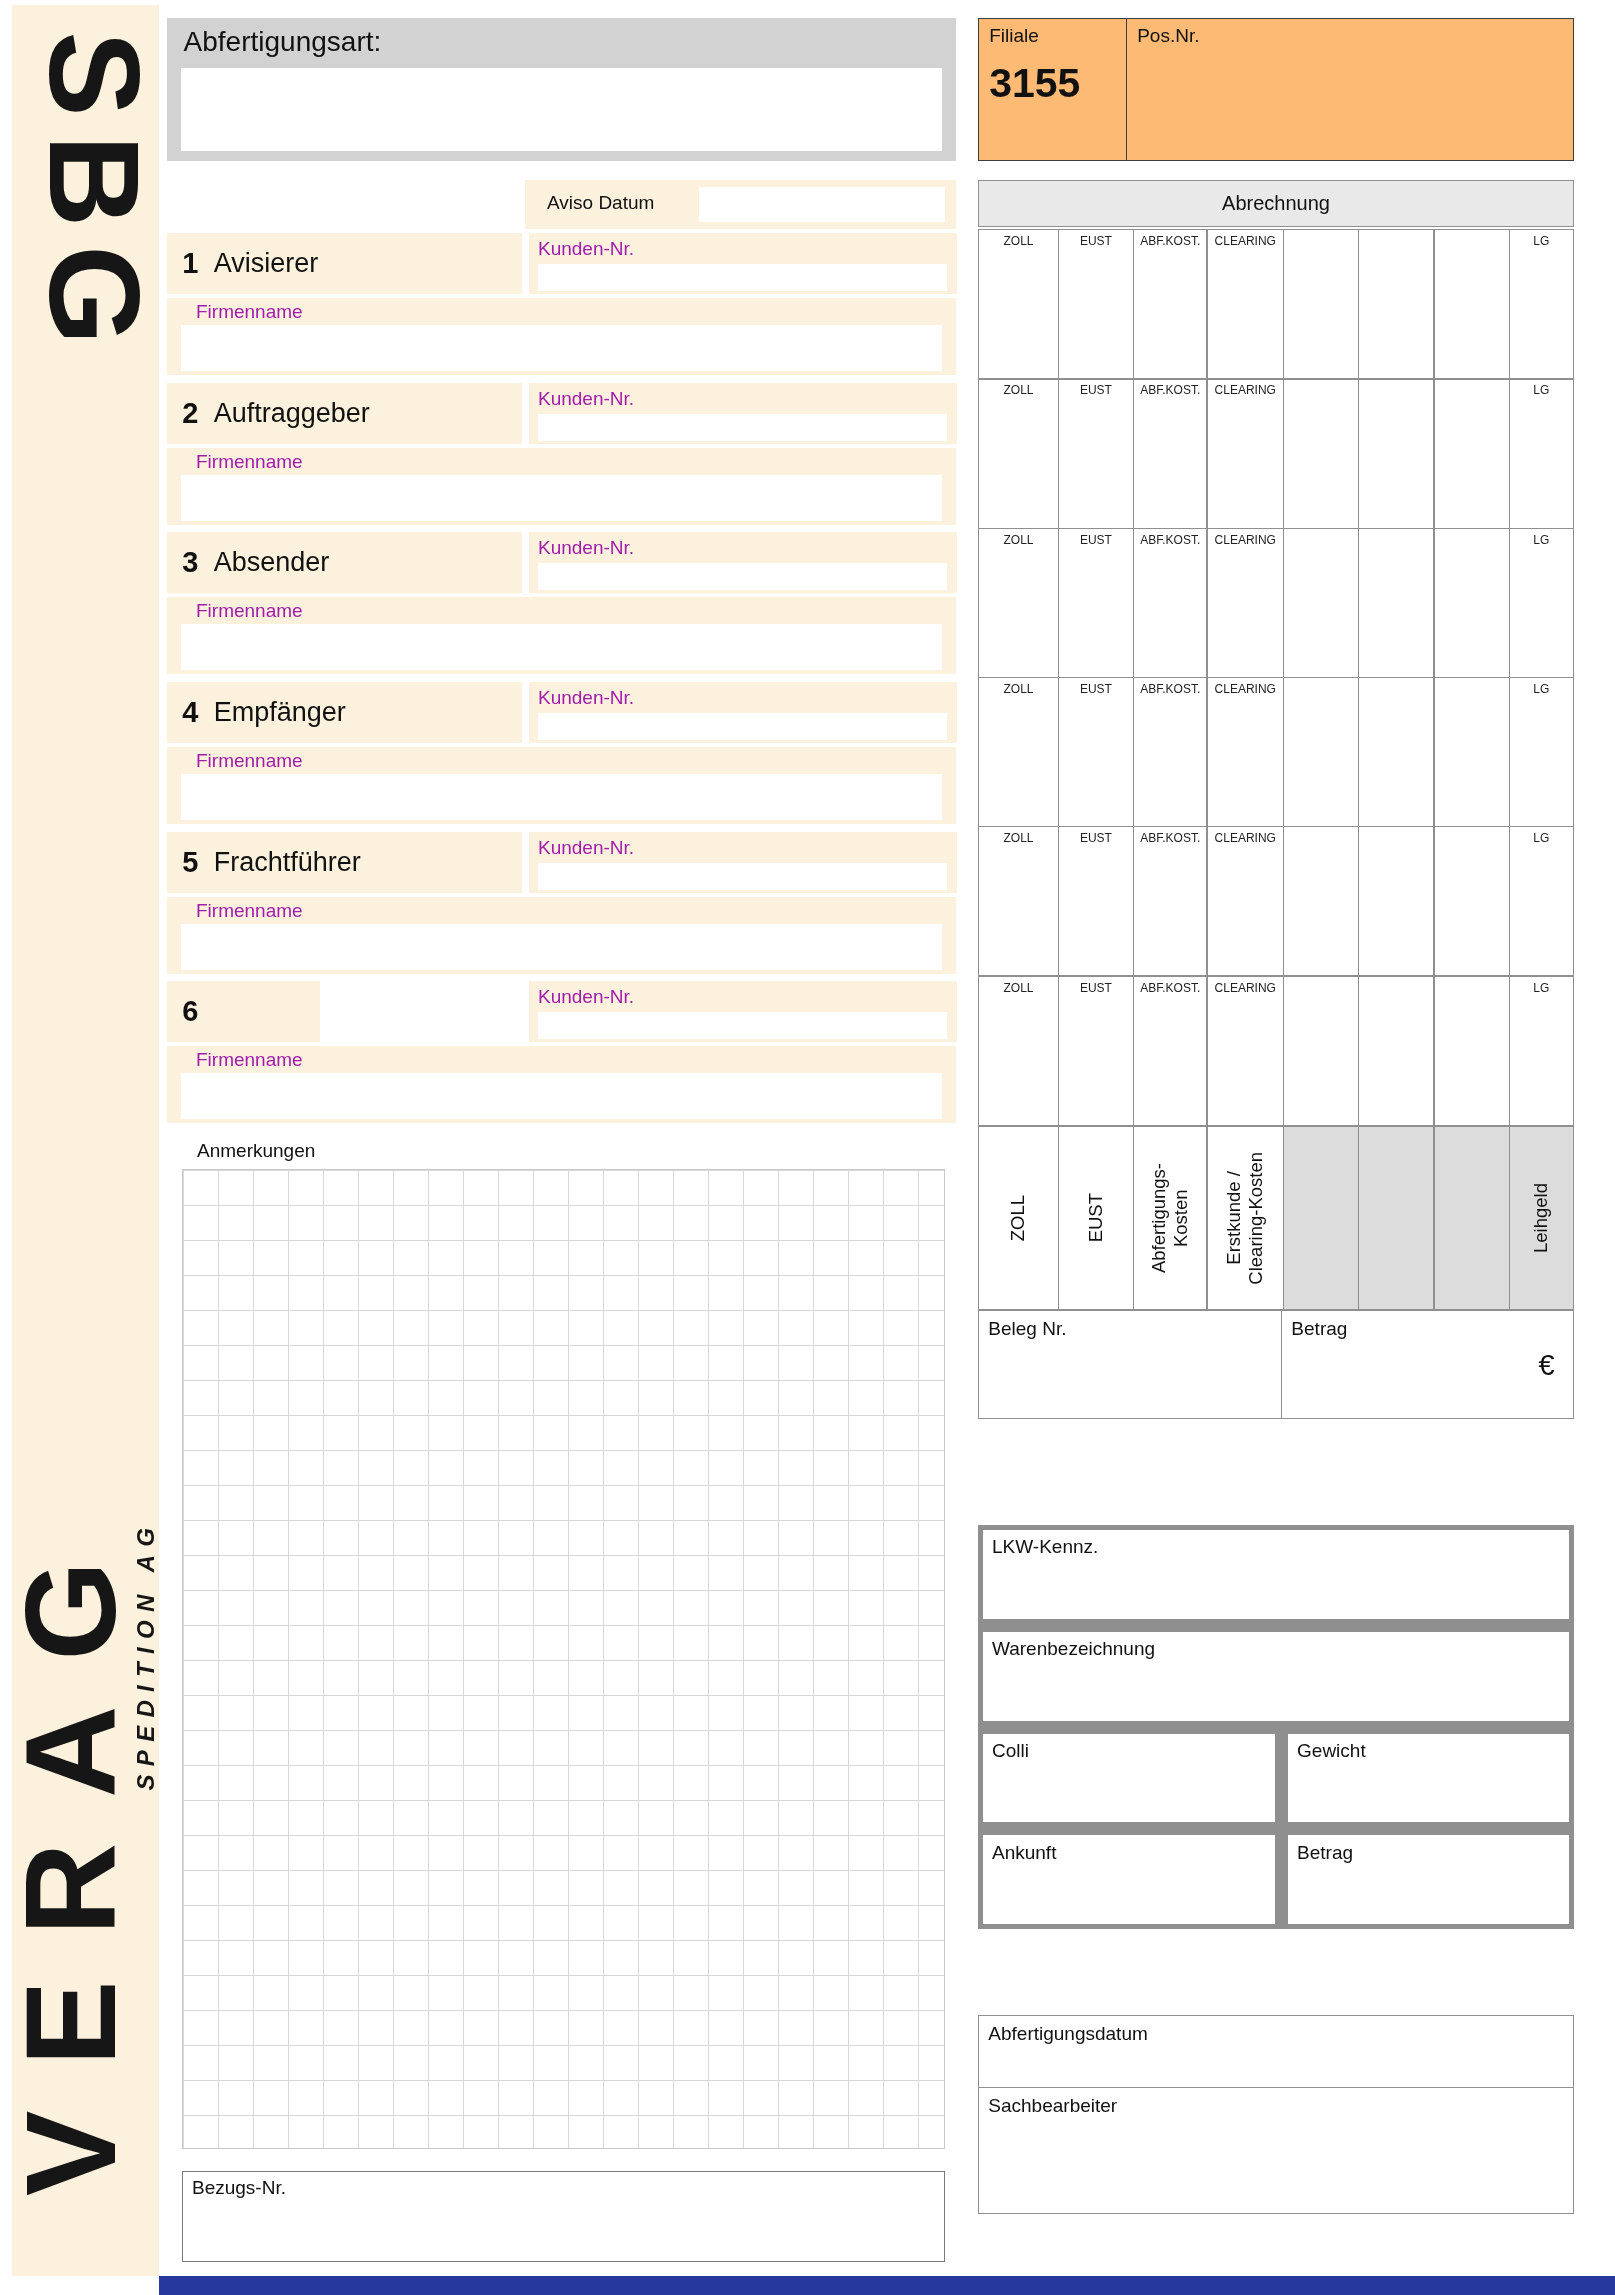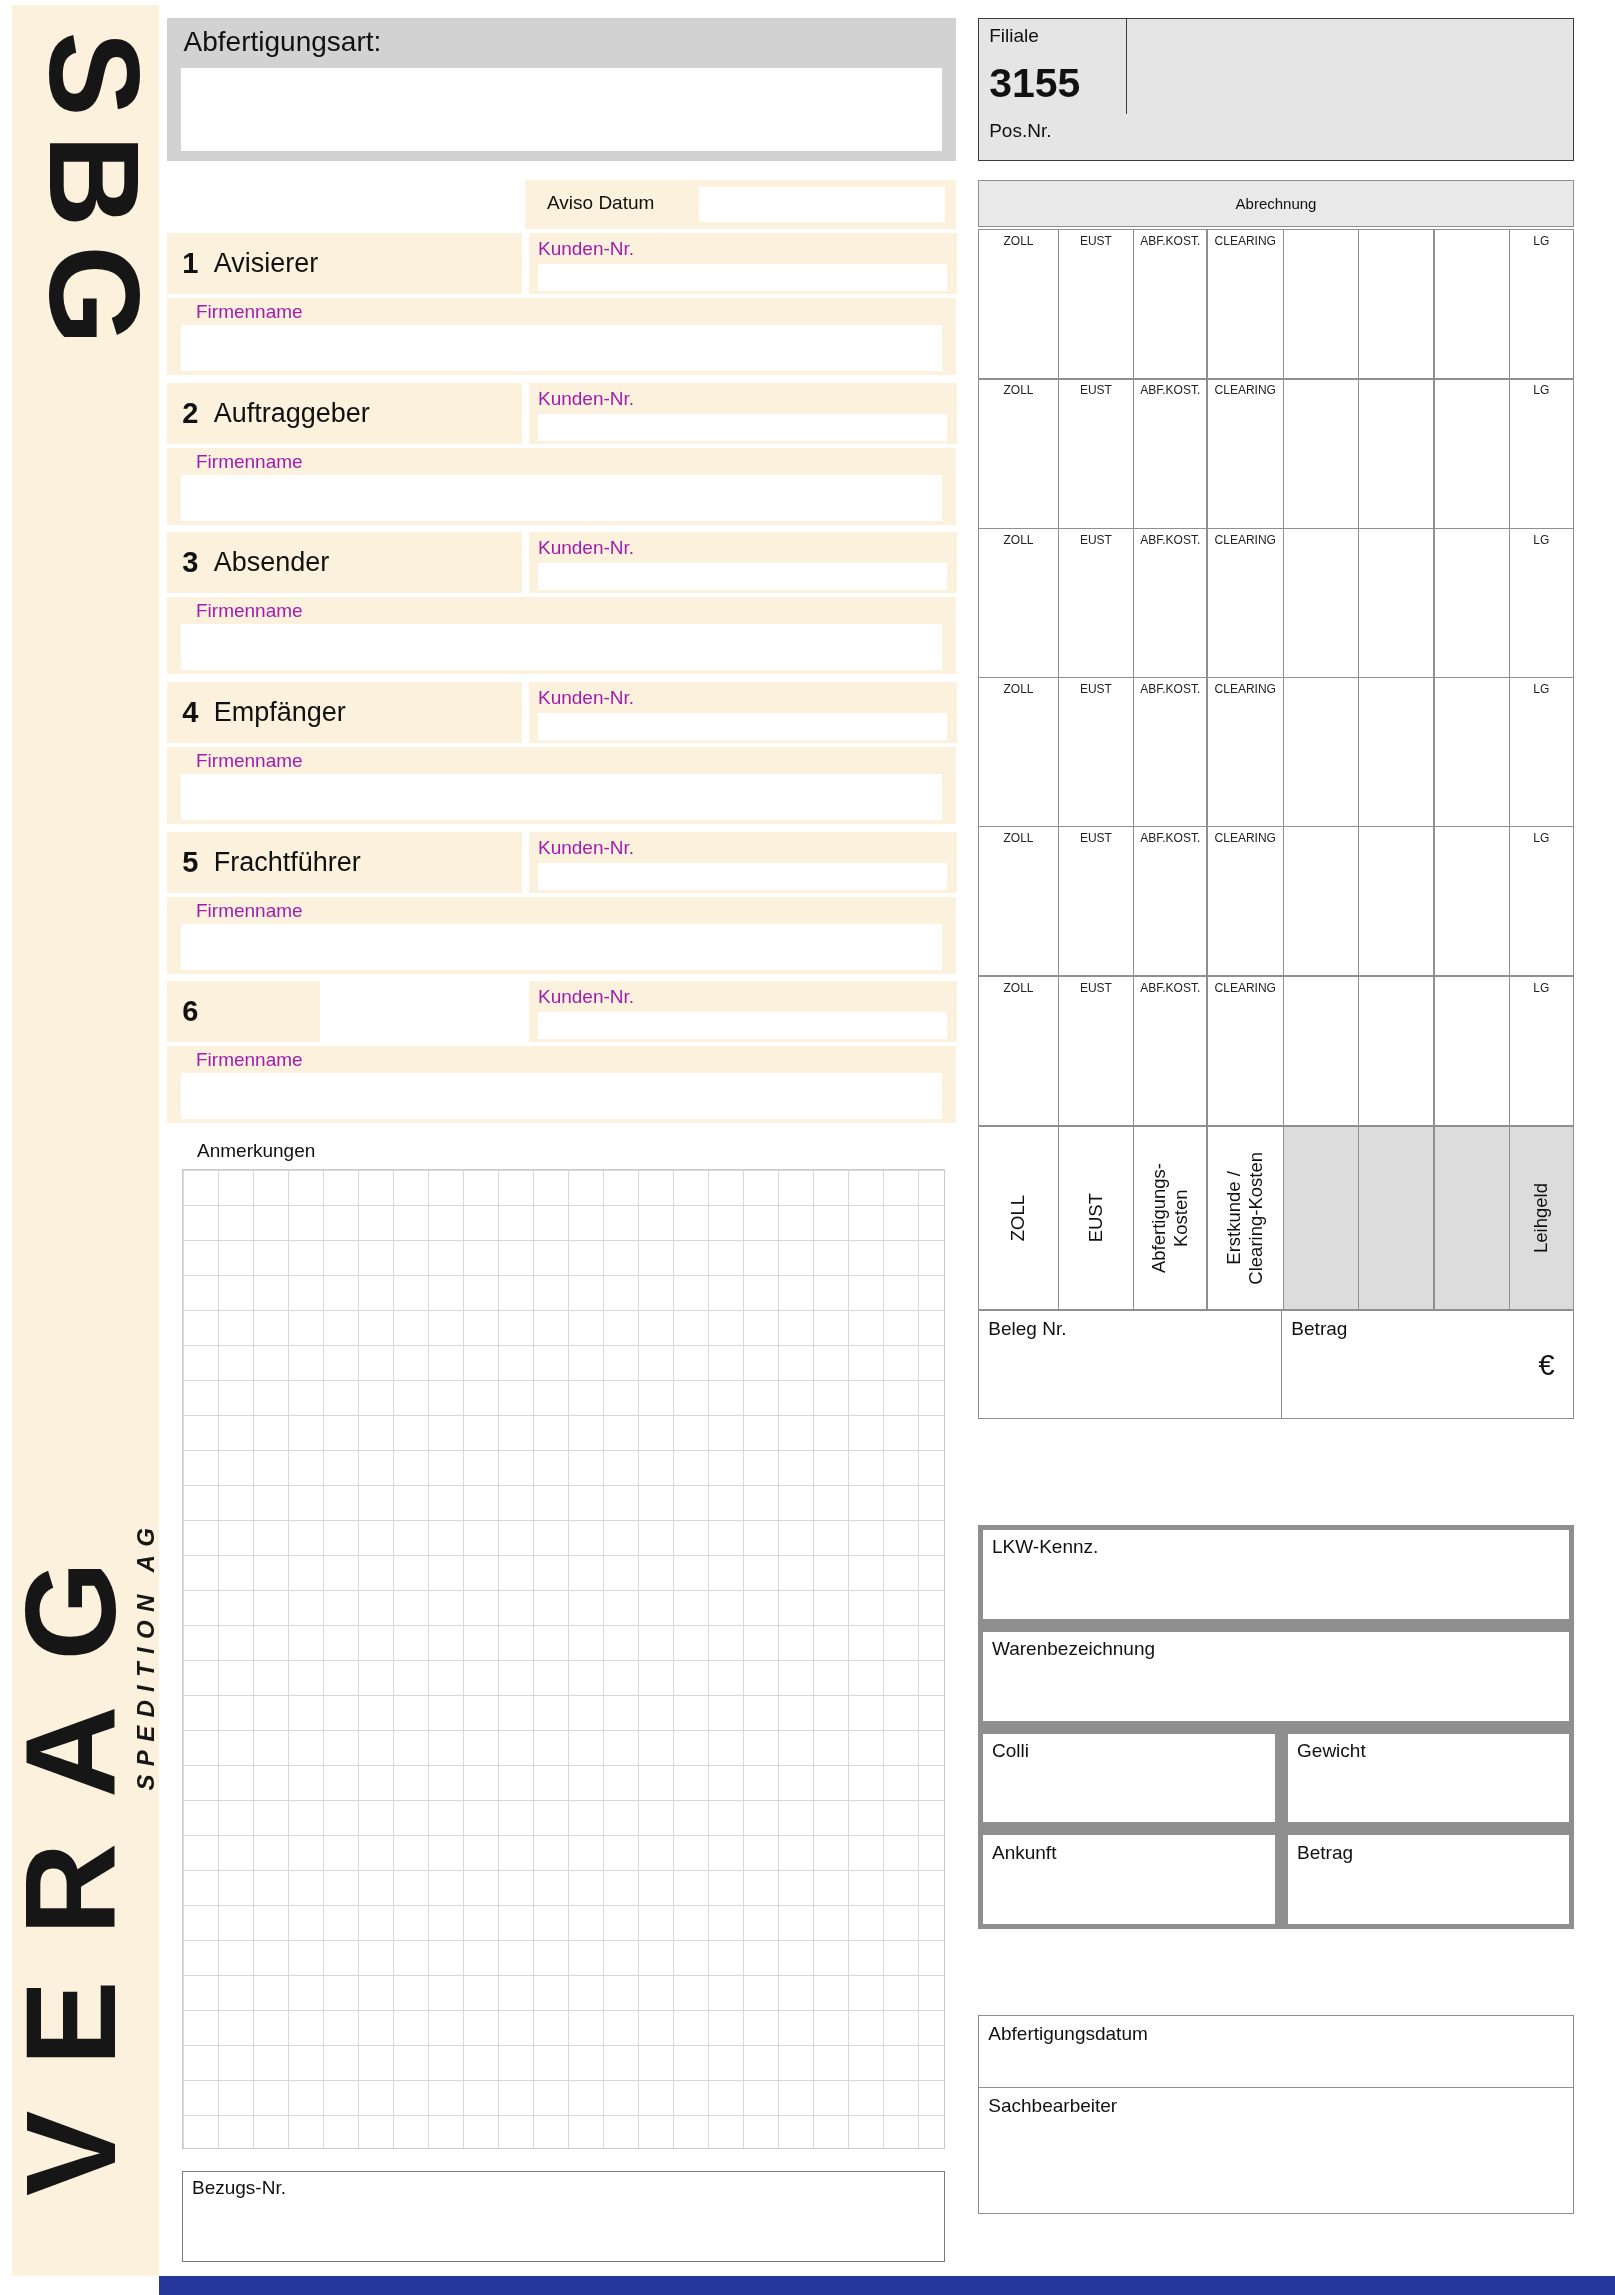--- a/index.html
+++ b/index.html
@@ -15,21 +15,21 @@
               white-space:nowrap;color:#161616;}
   .verag-main{font-size:128px;font-weight:bold;letter-spacing:45px;line-height:.85;display:block;}
   .verag-sub{display:block;text-align:right;font-size:24px;font-weight:bold;font-style:italic;
              letter-spacing:8.3px;margin-top:6.4px;padding-right:3.8px;}
 
   
   .abf-box{position:absolute;left:167px;top:18px;width:789px;height:143px;background:var(--header-gray,#d2d2d2);}
   .abf-label{position:absolute;left:16.6px;top:7.7px;font-size:28px;}
   .abf-input{position:absolute;left:14px;top:50px;width:761px;height:83px;background:#fff;}
   .topright{position:absolute;left:978px;top:18px;width:596px;height:143px;border:1.9px solid #3d3d3d;
-            background:#e5e5e5;display:flex;box-sizing:border-box;flex-direction:column;}
+            background:#fdba74;display:flex;box-sizing:border-box;}
   .filiale-cell{width:148px;border-right:1.9px solid #3d3d3d;box-sizing:border-box;padding:6.4px 10.2px;}
   .posnr-cell{flex:1;padding:6.4px 10.2px;}
   .cell-label{font-size:19px;color:#111;}
   .filiale-value{font-size:41px;font-weight:bold;margin-top:12.8px;}
 
   
   .aviso-band{position:absolute;left:525px;top:180px;width:431px;height:49px;background:var(--cream,#fbf1dc);}
   .aviso-label{position:absolute;left:22px;top:11.5px;font-size:19px;}
   .aviso-input{position:absolute;left:174px;top:7px;width:246px;height:35px;background:#fff;}
 
@@ -44,21 +44,21 @@
   .small-label{font-size:19px;color:#a21caf;}
   .kunden-blk .small-label{position:absolute;left:9px;top:5.1px;}
   .kunden-input{position:absolute;left:9px;top:31px;width:409px;height:27px;background:#fff;}
   .firma-blk{left:0;top:65px;width:789px;height:77px;}
   .firma-blk .small-label{position:absolute;left:29px;top:2.6px;}
   .firma-input{position:absolute;left:14px;top:27px;width:761px;height:46px;background:#fff;}
 
   
   .abr-title{position:absolute;left:978px;top:180px;width:596px;height:47px;background:var(--panel-gray,#e9e9e9);
              border:1.3px solid var(--border-gray,#8f8f8f);box-sizing:border-box;display:flex;align-items:center;
-             justify-content:center;font-size:15px;}
+             justify-content:center;font-size:20px;}
   .abr-table{position:absolute;left:978px;top:229px;width:596px;height:897px;display:grid;
              grid-template-columns:var(--abr-cols);grid-auto-rows:1fr;gap:1.3px;padding:1.3px;
              background:var(--border-gray,#8f8f8f);box-sizing:border-box;}
   .abr-cell{background:#fff;display:flex;justify-content:center;align-items:flex-start;}
   .abr-cell-label{font-size:12px;padding-top:3.8px;color:#222;white-space:nowrap;}
   .abr-rot{position:absolute;left:978px;top:1126px;width:596px;height:184px;display:grid;
            grid-template-columns:var(--abr-cols);gap:1.3px;padding:1.3px;background:var(--border-gray,#8f8f8f);box-sizing:border-box;}
   .rot-cell{background:#fff;display:flex;align-items:center;justify-content:center;}
   .rot-cell.gray{background:var(--cell-gray,#dcdcdc);}
   .rot-text{writing-mode:vertical-rl;transform:rotate(180deg);font-size:18.5px;text-align:center;

